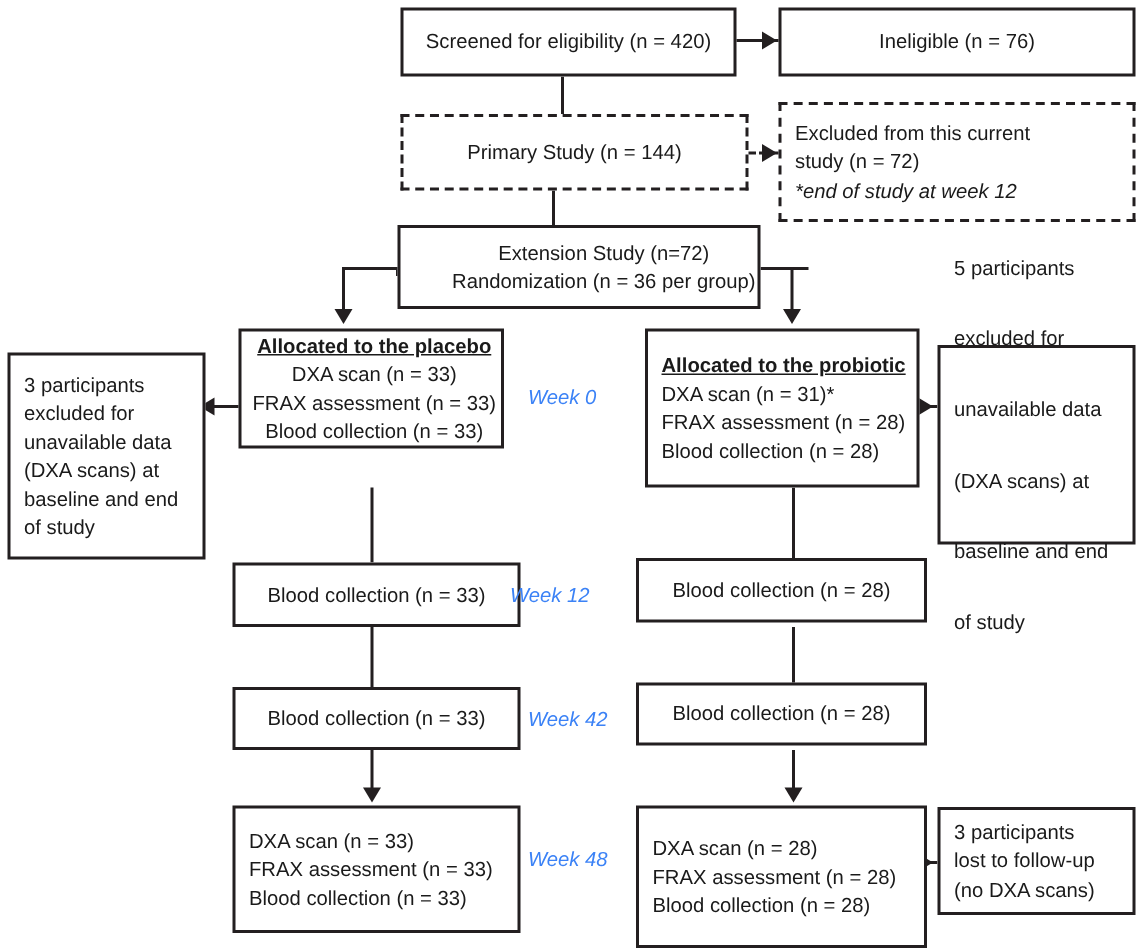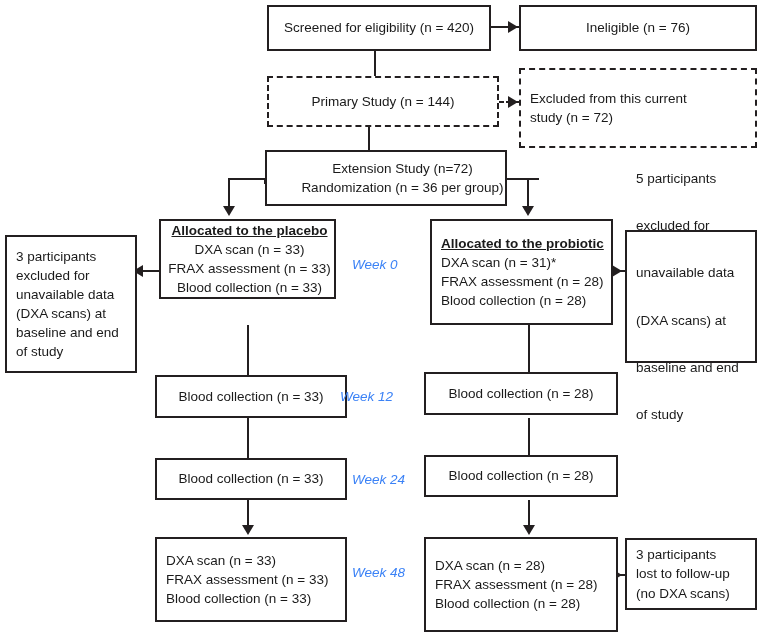--- a/index.html
+++ b/index.html
@@ -149,20 +149,21 @@
     <span class="line-row">Ineligible (n = 76)</span>
   </div>
 
   <div class="box dashed center" style="left:267px; top:76px; width:232px; height:51px;">
     <span class="line-row">Primary Study (n = 144)</span>
   </div>
 
   <div class="box dashed left" style="left:519px; top:68px; width:238px; height:80px;">
     <span class="line-row">Excluded from this current</span>
     <span class="line-row">study (n = 72)</span>
+    <span class="line-row ital">*end of study at week 12</span>
   </div>
 
   <div class="box center" style="left:265px; top:150px; width:242px; height:56px;padding-left:33px;">
     <span class="line-row">Extension Study (n=72)</span>
     <span class="line-row">Randomization (n = 36 per group)</span>
   </div>
 
   <div class="box left" style="left:159px; top:219px; width:177px; height:80px;align-items:center;">
     <span class="hdr">Allocated to the placebo</span>
     <span class="line-row">DXA scan (n = 33)</span>
@@ -224,16 +225,16 @@
   </div>
 
   <div class="box left" style="left:625px; top:538px; width:132px; height:72px;">
     <span class="line-row">3 participants</span>
     <span class="line-row">lost to follow-up</span>
     <span class="line-row">(no DXA scans)</span>
   </div>
 
   <div class="week-label" style="left:352px; top:257px;">Week 0</div>
   <div class="week-label" style="left:340px; top:389px;font-style:italic;">Week 12</div>
-  <div class="week-label" style="left:352px; top:472px;">Week 24</div>
+  <div class="week-label" style="left:352px; top:472px;">Week 42</div>
   <div class="week-label" style="left:352px; top:565px;">Week 48</div>
 
 </div>
 
 </body></html>

